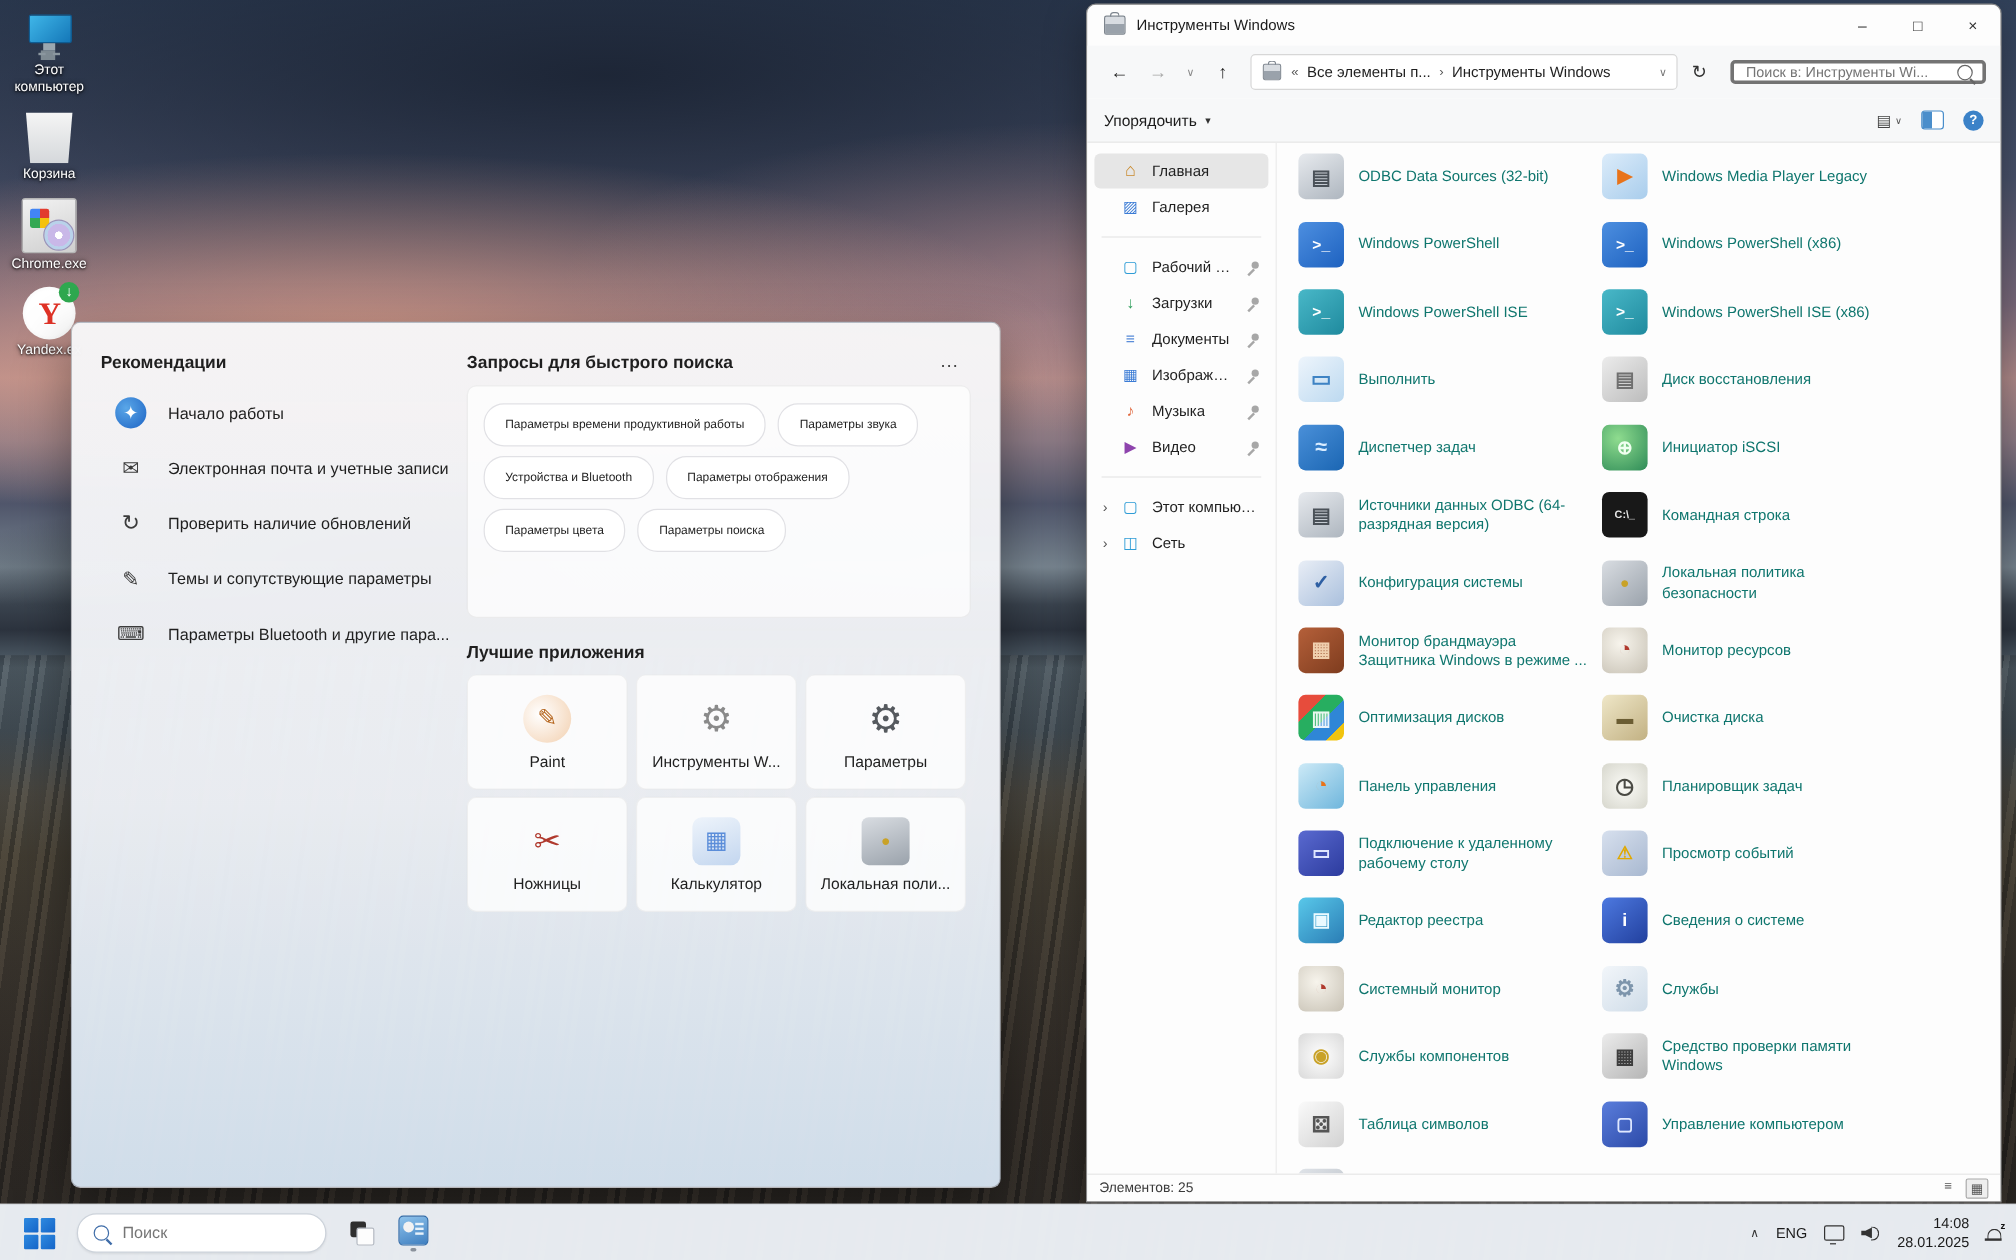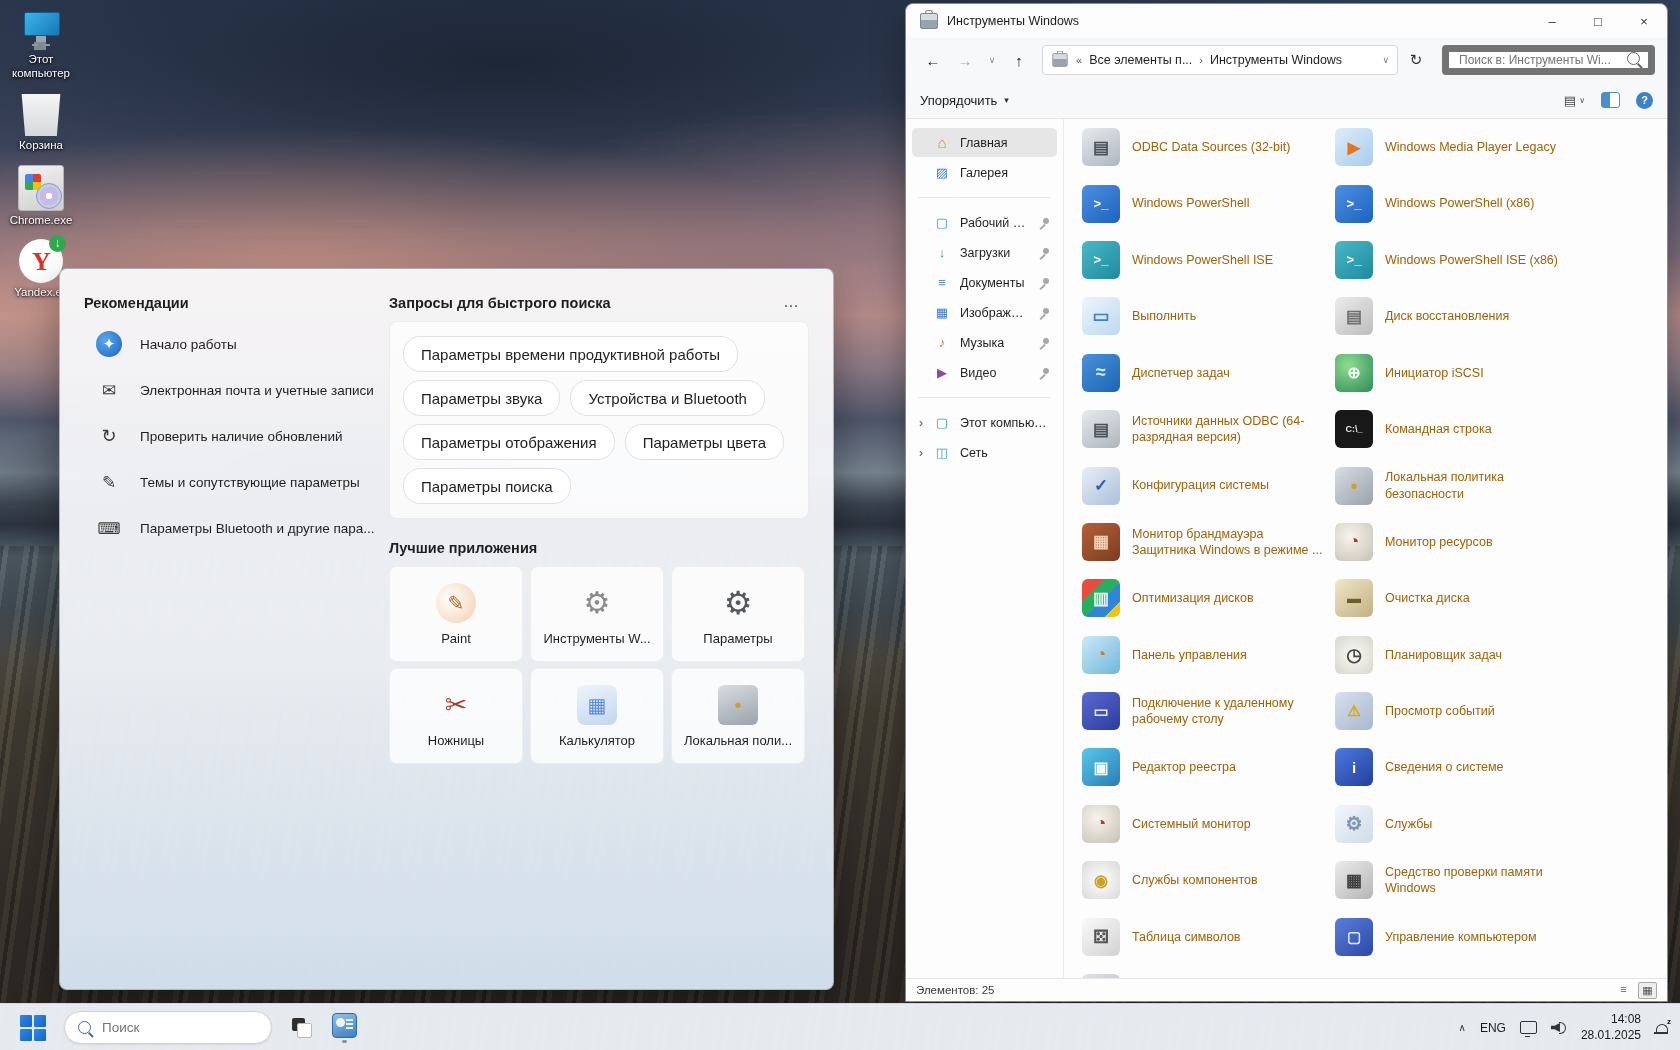--- a/index.html
+++ b/index.html
@@ -69,21 +69,21 @@
   .ric{width:26px;height:26px;display:flex;align-items:center;justify-content:center;
     font-size:15px;border-radius:6px;flex:0 0 auto;}
   .rec-item .lbl{font-size:13.5px;color:#1f1f1f;white-space:nowrap;}
   .sp-right{position:absolute;left:329px;top:26px;width:420px;}
   .sp-right-head{display:flex;align-items:flex-start;justify-content:space-between;}
   .more-btn{font-size:16px;letter-spacing:2px;color:#444;padding:0 8px;border-radius:4px;cursor:pointer;line-height:14px;}
   .chips-card{margin-top:10px;background:rgba(255,255,255,.72);border:1px solid rgba(0,0,0,.06);
     border-radius:8px;padding:14px 13px;min-height:164px;}
   .chips{display:flex;flex-wrap:wrap;gap:8px 10px;}
   .chip{height:34px;display:inline-flex;align-items:center;padding:0 17px;border-radius:17px;
-    background:#fff;border:1px solid #e1e1e5;font-size:15px;color:#1f1f1f;cursor:pointer;white-space:nowrap;}
+    background:#fff;border:1px solid #e1e1e5;font-size:10px;color:#1f1f1f;cursor:pointer;white-space:nowrap;}
   .apps-h{margin-top:21px;}
   .tiles{margin-top:10px;display:grid;grid-template-columns:repeat(3,134px);gap:6px 7px;}
   .tile{height:94px;background:rgba(255,255,255,.78);border:1px solid rgba(0,0,0,.05);border-radius:8px;
     display:flex;flex-direction:column;align-items:center;justify-content:center;gap:8px;cursor:pointer;}
   .tile-ic{width:40px;height:40px;display:flex;align-items:center;justify-content:center;font-size:24px;}
   .tile .lbl{font-size:13px;color:#1f1f1f;max-width:120px;white-space:nowrap;overflow:hidden;text-overflow:ellipsis;}
   .notice{position:absolute;left:31px;top:629px;width:287px;height:78px;background:#fff;
     padding:17px 0 0 13px;box-sizing:border-box;box-shadow:0 1px 3px rgba(0,0,0,.08);}
   .notice .msg{font-size:13.5px;color:#1f1f1f;}
   .notice .link{font-size:13.5px;color:#2f6fbd;margin-top:6px;cursor:pointer;display:inline-block;}
@@ -108,22 +108,22 @@
     font-size:15px;color:#1b1b1b;border-radius:4px;cursor:pointer;}
   .navb.disabled{color:#a8a8a8;}
   .navb.small{width:20px;font-size:9px;color:#888;}
   .addr{width:356px;height:30px;margin-left:6px;background:#fff;border:1px solid #d7d7d7;border-radius:4px;
     display:flex;align-items:center;gap:7px;padding:0 8px;box-sizing:border-box;}
   .addr .crumb{font-size:12.5px;color:#1f1f1f;white-space:nowrap;cursor:pointer;}
   .addr .sep{font-size:11px;color:#555;}
   .addr .caret{margin-left:auto;font-size:9px;color:#777;cursor:pointer;}
   .refreshb{width:28px;height:28px;display:flex;align-items:center;justify-content:center;
     font-size:15px;color:#333;cursor:pointer;margin-left:2px;}
-  .ex-search{margin-left:10px;flex:1;height:30px;background:#fff;border:7px solid #737373;border-radius:4px;
-    display:flex;padding:0 8px;box-sizing:border-box;gap:6px;}
+  .ex-search{margin-left:10px;flex:1;height:20px;background:#fff;border:3px solid #737373;border-radius:4px;
+    display:flex;align-items:center;padding:0 8px;box-sizing:border-box;gap:6px;}
   .ex-search input{flex:1;border:none;outline:none;font-size:12px;color:#444;background:transparent;
     font-family:"Liberation Sans",sans-serif;}
   .mag{width:11px;height:11px;border:1.6px solid #666;border-radius:50%;position:relative;flex:0 0 auto;}
   .mag::after{content:"";position:absolute;right:-4px;bottom:-3px;width:6px;height:1.6px;background:#666;
     transform:rotate(45deg);}
   .ex-cmd{height:36px;flex:0 0 auto;background:#f7f8f9;border-bottom:1px solid #e3e3e3;
     display:flex;align-items:center;padding:0 14px;}
   .organize{display:flex;align-items:center;gap:7px;font-size:13px;color:#1b1b1b;cursor:pointer;}
   .organize .caret{font-size:9px;color:#333;}
   .cmd-right{margin-left:auto;display:flex;align-items:center;gap:16px;}
@@ -143,21 +143,21 @@
   .pin{margin-left:auto;width:10px;height:10px;position:relative;flex:0 0 auto;opacity:.65;}
   .pin::before{content:"";position:absolute;right:0;top:0;width:6px;height:6px;border-radius:50%;background:#7a7a7a;}
   .pin::after{content:"";position:absolute;left:0;bottom:0;width:7px;height:1.6px;background:#7a7a7a;transform:rotate(-45deg);}
   .side-item .chev{position:absolute;left:7px;font-size:12px;color:#555;}
   .side-div{height:1px;background:#e6e6e6;margin:10px 12px;}
   .ex-content{flex:1;min-width:0;overflow:hidden;padding-left:18px;display:grid;grid-template-columns:253px 1fr;align-content:start;}
   .tool-col{display:flex;flex-direction:column;}
   .tool-item{height:56.4px;display:flex;align-items:center;gap:12px;cursor:pointer;}
   .tool-ic{width:38px;height:38px;border-radius:6px;display:flex;align-items:center;justify-content:center;
     font-size:17px;font-weight:700;flex:0 0 auto;}
-  .tool-item .lbl{font-size:12.5px;color:#a16207;line-height:1.3;max-width:195px;}
+  .tool-item .lbl{font-size:12.5px;color:#0f766e;line-height:1.3;max-width:195px;}
   .ex-status{height:22px;flex:0 0 auto;border-top:1px solid #e6e6e6;background:#fdfdfd;
     display:flex;align-items:center;padding:0 10px;font-size:11.5px;color:#3a3a3a;}
   .status-views{margin-left:auto;display:flex;gap:6px;}
   .sview{width:17px;height:15px;display:flex;align-items:center;justify-content:center;font-size:11px;color:#555;
     border-radius:2px;cursor:pointer;}
   .sview.active{border:1px solid #aaa;background:#eee;}
   
   .taskbar{position:absolute;left:0;right:0;top:1003px;height:47px;z-index:5;
     background:rgba(238,242,248,.96);border-top:1px solid rgba(0,0,0,.08);
     display:flex;align-items:center;}

